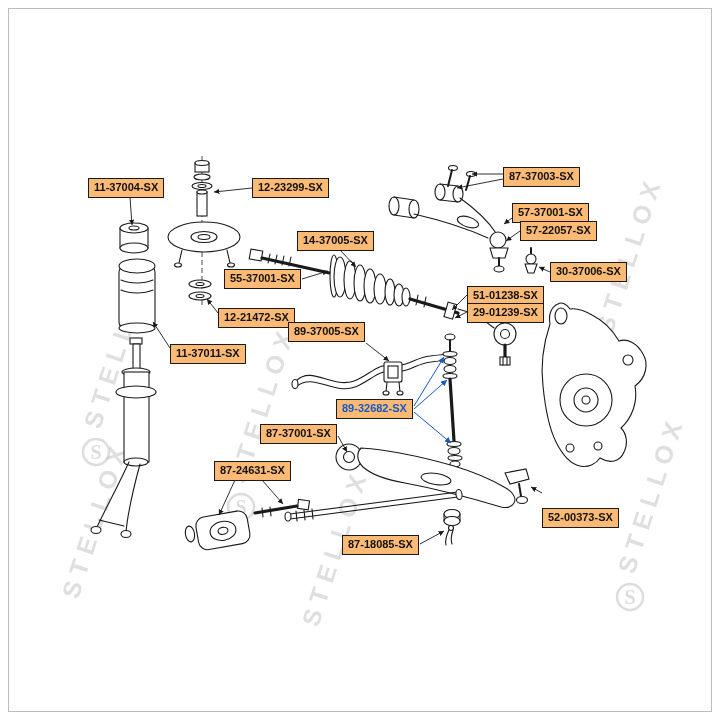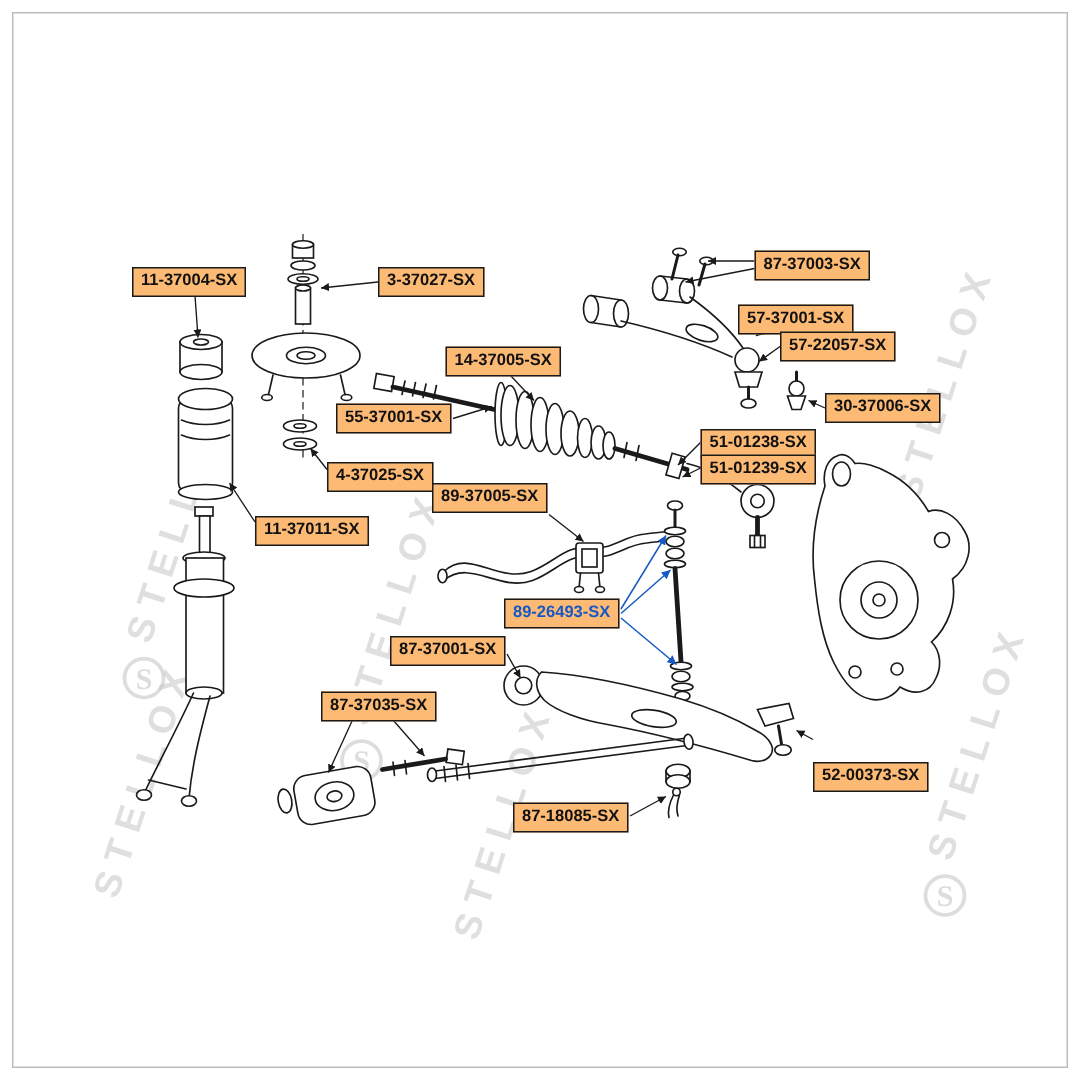--- a/index.html
+++ b/index.html
@@ -299,30 +299,30 @@
     </g>
 
     <g>
       <line class="leaderB" x1="414" y1="406" x2="444" y2="357" marker-end="url(#arwB)"></line>
       <line class="leaderB" x1="414" y1="409" x2="447" y2="380" marker-end="url(#arwB)"></line>
       <line class="leaderB" x1="414" y1="412" x2="451" y2="443" marker-end="url(#arwB)"></line>
     </g>
   </svg>
 
   <div class="part-label" style="left:88px;top:178px">11-37004-SX</div>
-  <div class="part-label" style="left:252px;top:178px">3-37027-SX</div>
+  <div class="part-label" style="left:252px;top:178px">12-23299-SX</div>
   <div class="part-label" style="left:503px;top:167px">87-37003-SX</div>
-  <div class="part-label" style="left:492px;top:203px">57-37001-SX</div>
+  <div class="part-label" style="left:512px;top:203px">57-37001-SX</div>
   <div class="part-label" style="left:520px;top:221px">57-22057-SX</div>
   <div class="part-label" style="left:297px;top:231px">14-37005-SX</div>
   <div class="part-label" style="left:224px;top:269px">55-37001-SX</div>
   <div class="part-label" style="left:550px;top:262px">30-37006-SX</div>
   <div class="part-label" style="left:467px;top:286px">51-01238-SX</div>
-  <div class="part-label" style="left:467px;top:303px">51-01239-SX</div>
-  <div class="part-label" style="left:218px;top:308px">4-37025-SX</div>
+  <div class="part-label" style="left:467px;top:303px">29-01239-SX</div>
+  <div class="part-label" style="left:218px;top:308px">12-21472-SX</div>
   <div class="part-label" style="left:288px;top:322px">89-37005-SX</div>
   <div class="part-label" style="left:170px;top:344px">11-37011-SX</div>
-  <div class="part-label highlight" style="left:336px;top:399px">89-26493-SX</div>
+  <div class="part-label highlight" style="left:336px;top:399px">89-32682-SX</div>
   <div class="part-label" style="left:260px;top:424px">87-37001-SX</div>
-  <div class="part-label" style="left:214px;top:461px">87-37035-SX</div>
+  <div class="part-label" style="left:214px;top:461px">87-24631-SX</div>
   <div class="part-label" style="left:542px;top:508px">52-00373-SX</div>
   <div class="part-label" style="left:342px;top:535px">87-18085-SX</div>
 </div>
 
 </body></html>

